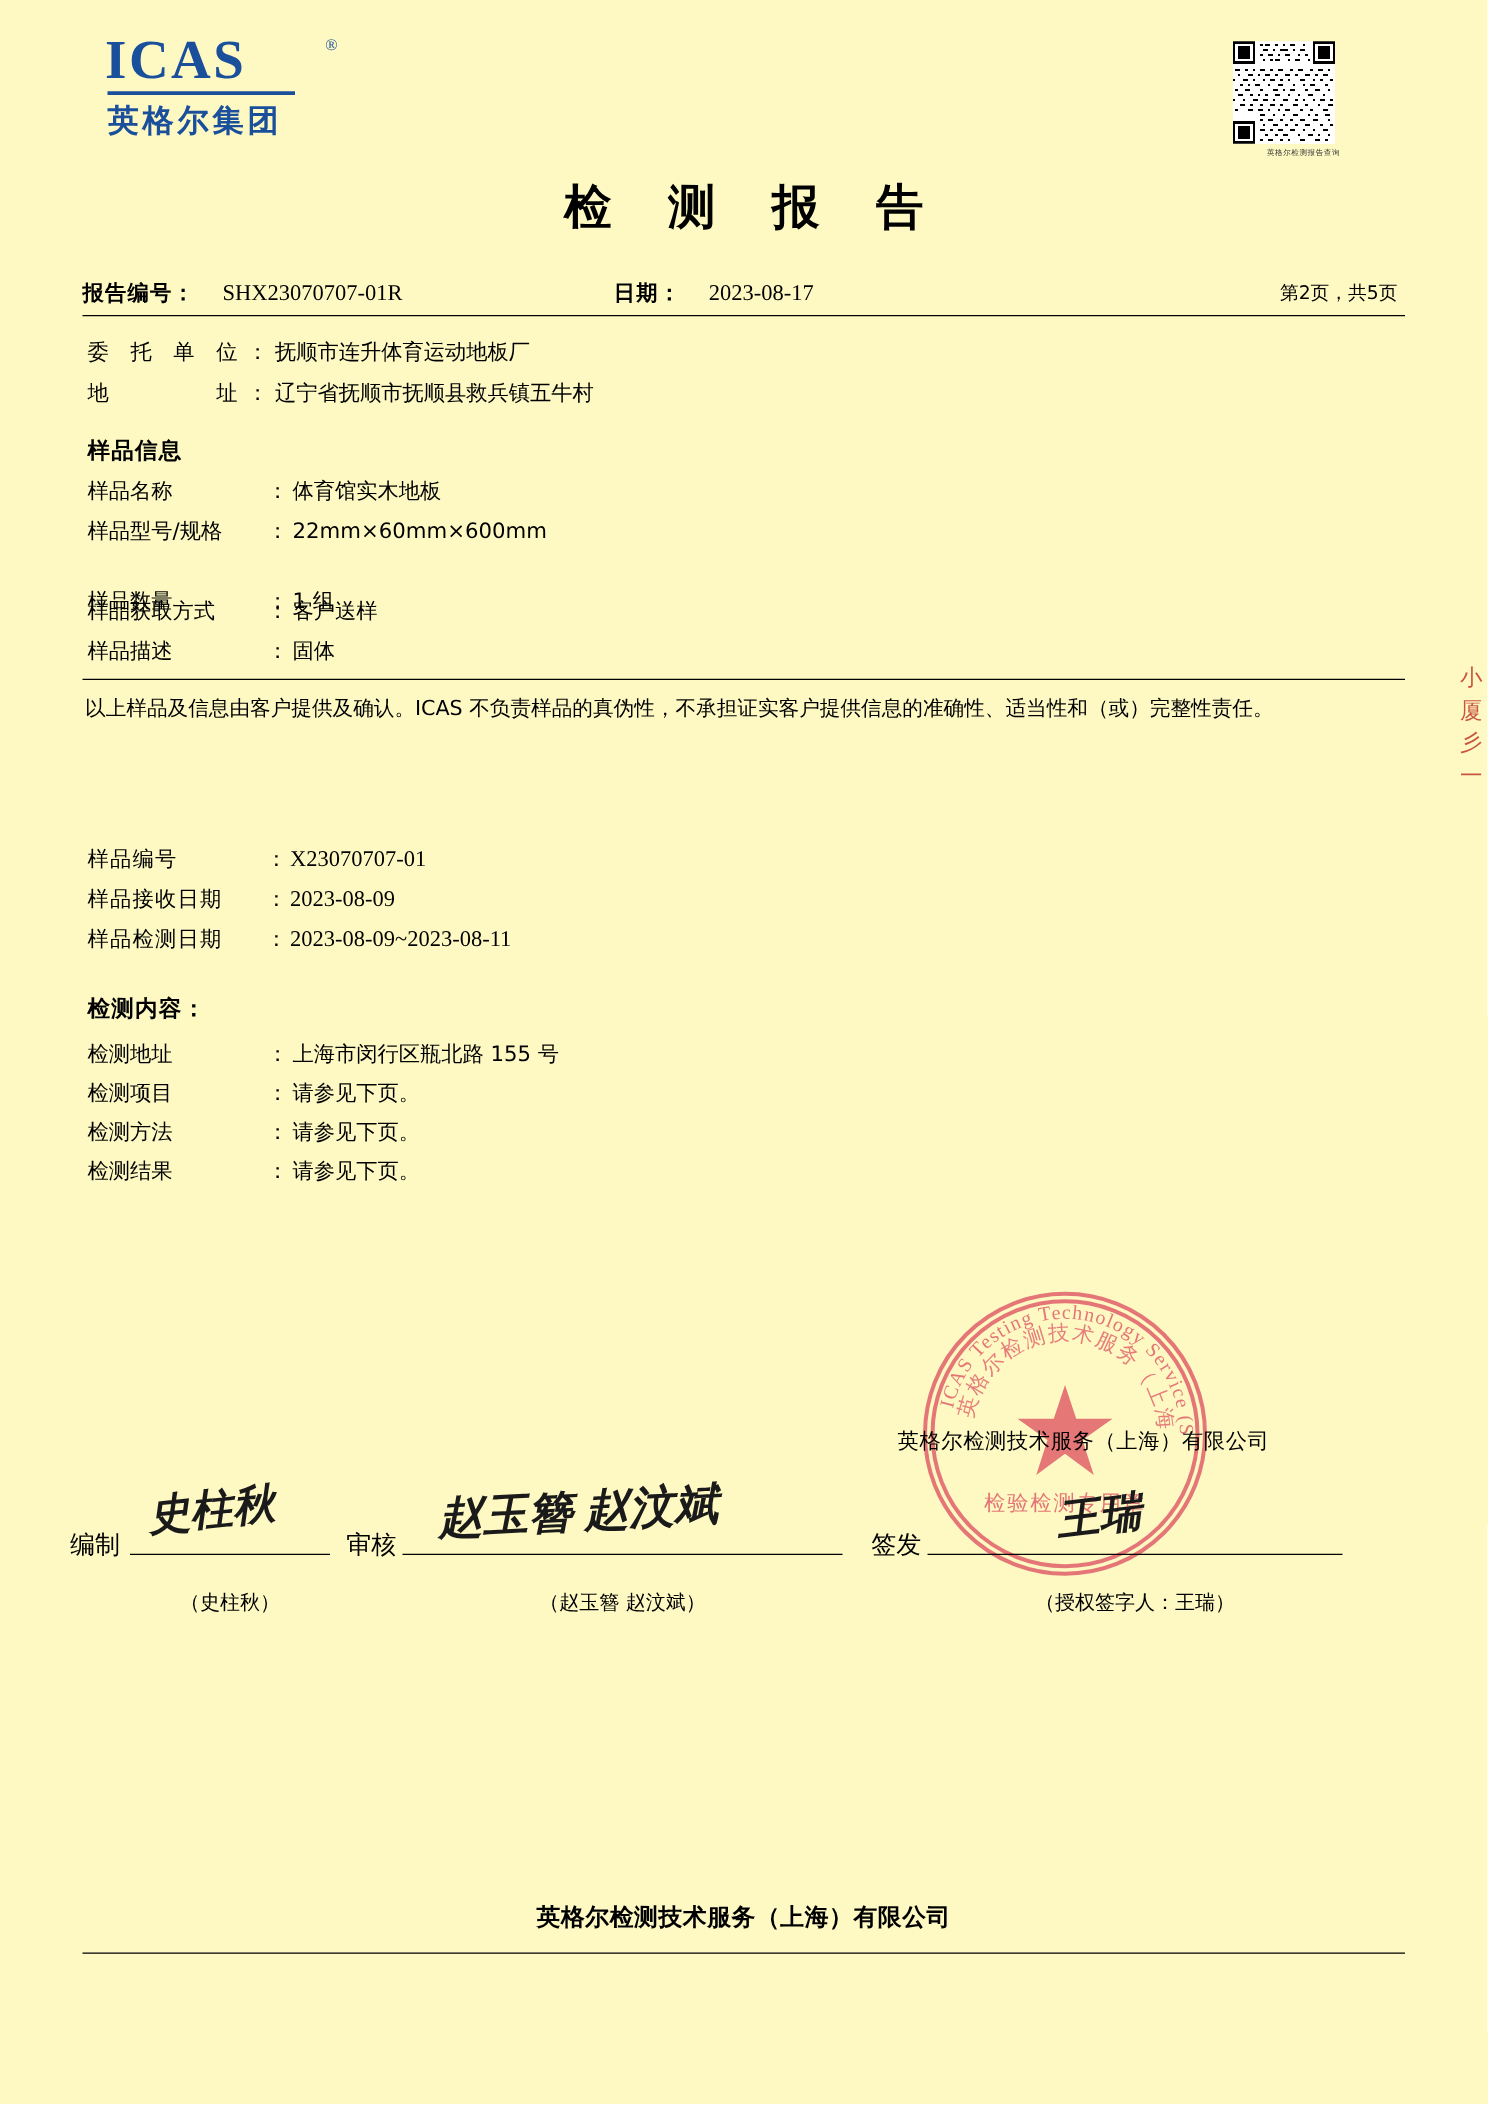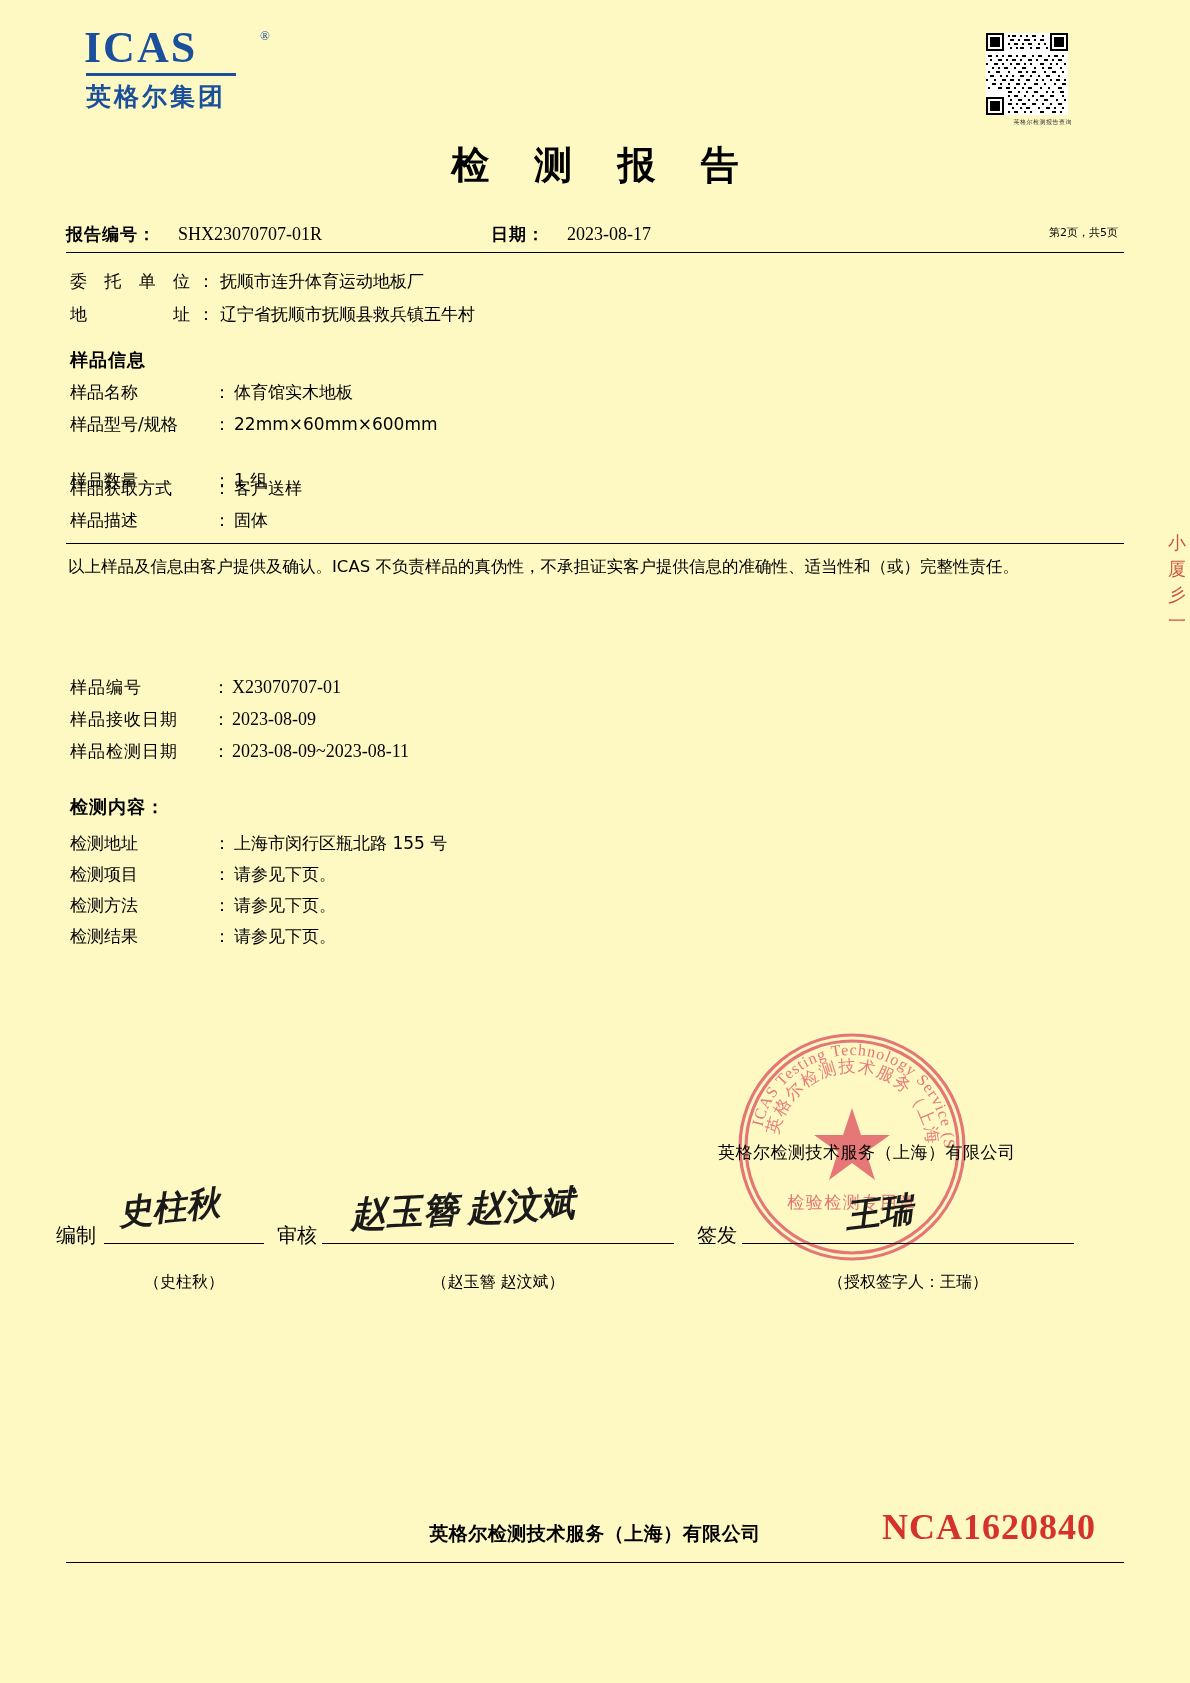--- a/index.html
+++ b/index.html
@@ -101,21 +101,21 @@
     top: 223px;
     font-size: 17px;
     font-family: "DejaVu Sans", sans-serif;
   }
   .meta-row .lbl { font-weight: bold; letter-spacing: 1px; margin-top: 20px; }
   .meta-row .val { font-family: "Liberation Serif", serif; }
   .m-no { position: absolute; left: 0; top: 0; }
   .m-no .val { margin-left: 22px; font-size: 18px;}
   .m-date { position: absolute; left: 425px; top: 0; }
   .m-date .val { margin-left: 22px; font-size: 18px;}
-  .m-page { position: absolute; right: 6px; top: 2px; font-family: "DejaVu Sans", sans-serif; font-size: 11px;}
+  .m-page { position: absolute; right: 6px; top: 2px; font-family: "DejaVu Sans", sans-serif; font-size: 15px;}
 
   .hr-top {
     position: absolute;
     left: 66px;
     right: 66px;
     top: 252px;
     border-top: 1px solid #000;
   }
 
   
@@ -574,16 +574,15 @@
   <div class="sig" style="left:277px; top:1222px;">审核</div>
   <div class="sig-line" style="left:322px; top:1243px; width:352px;"></div>
   <div class="sig-name" style="left:322px; top:1272px; width:352px;">（赵玉簪 赵汶斌）</div>
 
   <div class="handwrite" style="left:845px; top:1190px; font-size:34px; transform:rotate(-7deg);">王瑞</div>
   <div class="sig" style="left:697px; top:1222px;">签发</div>
   <div class="sig-line" style="left:742px; top:1243px; width:332px;"></div>
   <div class="sig-name" style="left:742px; top:1272px; width:332px;">（授权签字人：王瑞）</div>
 
   <div class="footer-company">英格尔检测技术服务（上海）有限公司</div>
-  <div class="footer-serial">NCA1620840</div>
   <div class="hr-bottom"></div>
 
 </div>
 
 </body></html>

